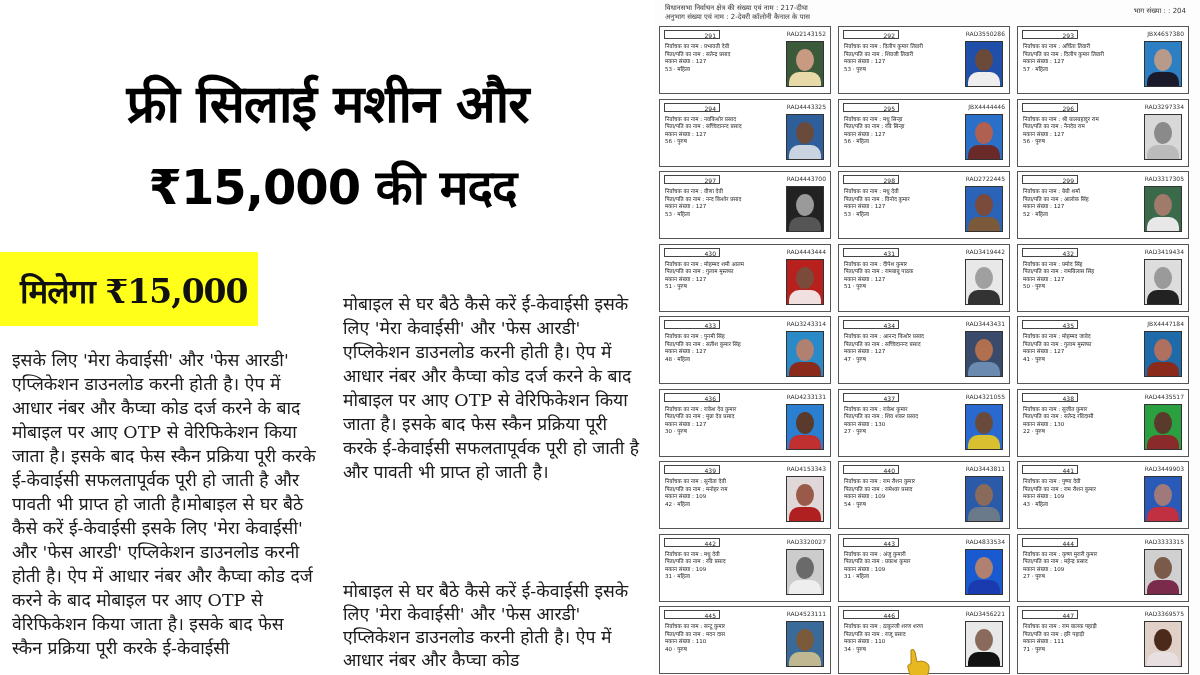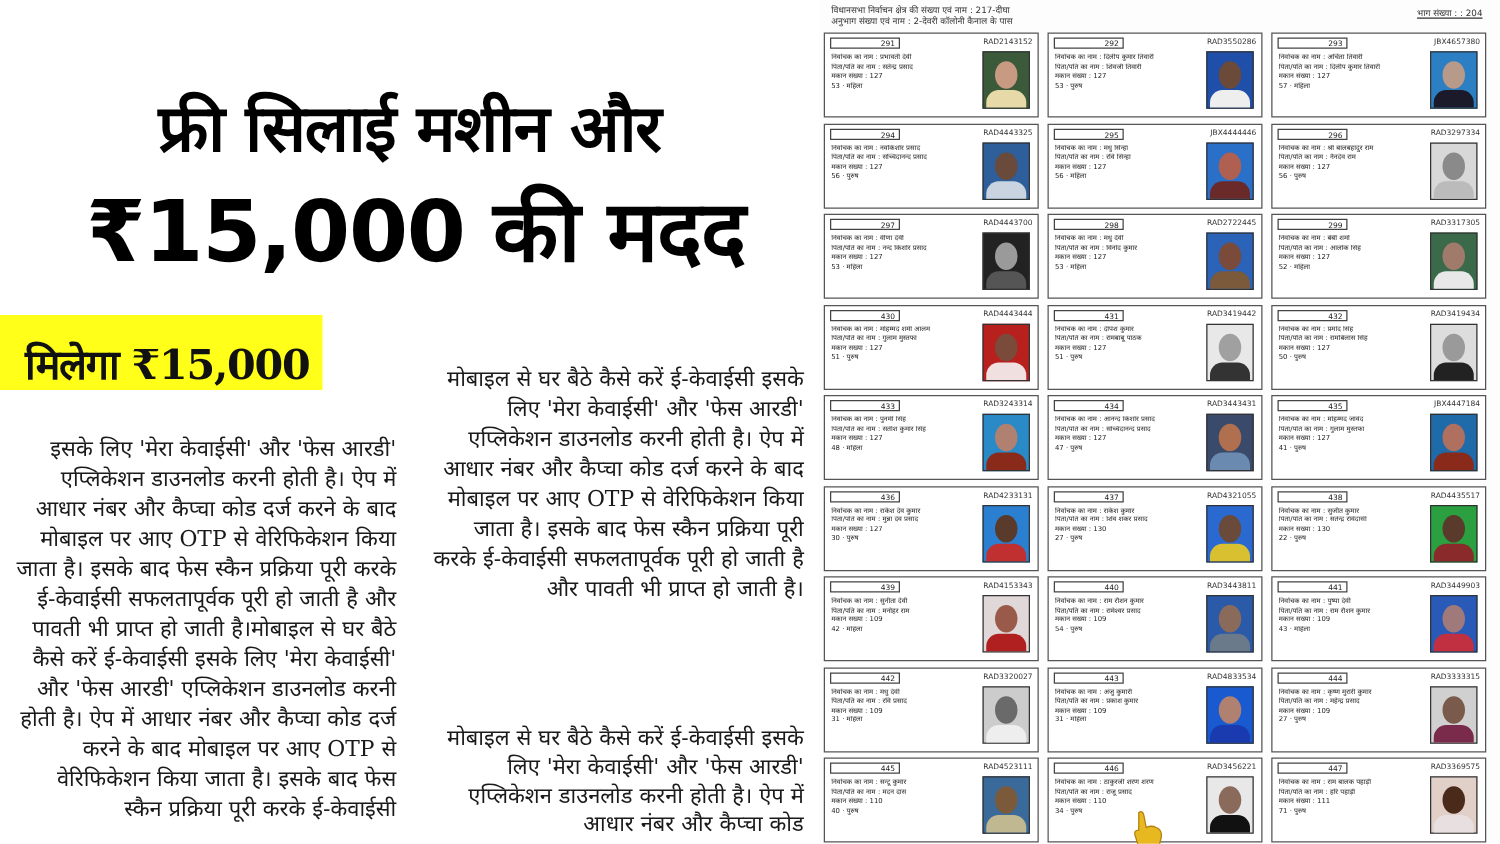--- a/index.html
+++ b/index.html
@@ -1,29 +1,29 @@
 <!DOCTYPE html>
 <html><head>
 <meta charset="utf-8">
 <style>
   html,body{margin:0;padding:0;}
   body{width:1200px;height:675px;overflow:hidden;background:#fff;position:relative;font-family:"DejaVu Sans",sans-serif;color:#111;}
   .left{position:absolute;left:0;top:0;width:655px;height:675px;background:#fff;}
   .headline{position:absolute;left:0;top:40px;width:655px;text-align:center;font-family:"DejaVu Sans",sans-serif;font-weight:bold;color:#000;}
   .headline .l1{position:absolute;left:0;width:655px;top:24px;font-size:52px;line-height:80px;letter-spacing:-1px;}
-  .headline .l2{position:absolute;left:0;width:655px;top:107px;font-size:68px;line-height:80px;letter-spacing:-1px;padding-left:10px;box-sizing:border-box;}
-  .highlight{position:absolute;left:0;top:252px;width:258px;height:60px;background:#ffff1a;text-align:center;}
+  .headline .l2{position:absolute;left:0;width:655px;top:107px;font-size:48px;line-height:80px;letter-spacing:-1px;padding-left:10px;box-sizing:border-box;}
+  .highlight{position:absolute;left:0;top:252px;width:258px;height:74px;background:#ffff1a;text-align:center;}
   .highlight span{position:absolute;left:20px;top:16px;font-size:33px;font-weight:bold;color:#111;white-space:nowrap;font-family:"DejaVu Serif",serif;letter-spacing:-1px;}
   .col1{position:absolute;left:12px;top:348px;width:305px;font-family:"DejaVu Serif",serif;font-size:17.5px;line-height:24px;color:#1a1a1a;}
-  .col1 p,.col2 p,.col3 p{margin:0;text-align:right;}
+  .col1 p,.col2 p,.col3 p{margin:0;}
   .col2{position:absolute;left:343px;top:292px;width:300px;font-family:"DejaVu Serif",serif;font-size:17.5px;line-height:24px;color:#1a1a1a;}
   .col3{position:absolute;left:343px;top:580px;width:300px;font-family:"DejaVu Serif",serif;font-size:17.5px;line-height:23px;color:#1a1a1a;}
   .right{position:absolute;left:655px;top:0;width:545px;height:675px;background:#fdfdfd;overflow:hidden;}
   .doc-header{position:absolute;left:10px;top:4px;font-size:7px;line-height:9px;color:#333;}
-  .doc-page{position:absolute;right:14px;top:6px;font-size:7px;color:#333;text-decoration:underline;}
+  .doc-page{position:absolute;right:14px;top:6px;font-size:7px;color:#333;}
   .grid{position:absolute;left:4px;top:26px;width:540px;}
   .card{position:absolute;width:172px;height:68px;border:1.5px solid #555;background:#fff;box-sizing:border-box;}
   .card .serial{position:absolute;left:4px;top:3px;width:56px;height:9px;border:1px solid #444;font-size:6px;line-height:9px;text-align:right;padding-right:3px;box-sizing:border-box;color:#222;}
   .card .epic{position:absolute;right:4px;top:3px;font-size:6px;color:#333;}
   .card .info{position:absolute;left:5px;top:16px;font-size:5.5px;line-height:7.5px;color:#222;width:110px;}
   .card .info div{white-space:nowrap;overflow:hidden;}
   .card .photo{position:absolute;right:6px;top:14px;width:36px;height:44px;border:1px solid #333;overflow:hidden;}
   .card .photo .face{position:absolute;left:9px;top:7px;width:18px;height:22px;border-radius:50%;}
   .card .photo .body{position:absolute;left:2px;top:30px;width:32px;height:20px;border-radius:10px 10px 0 0;}
   .hand{position:absolute;left:905px;top:648px;width:26px;height:30px;}

